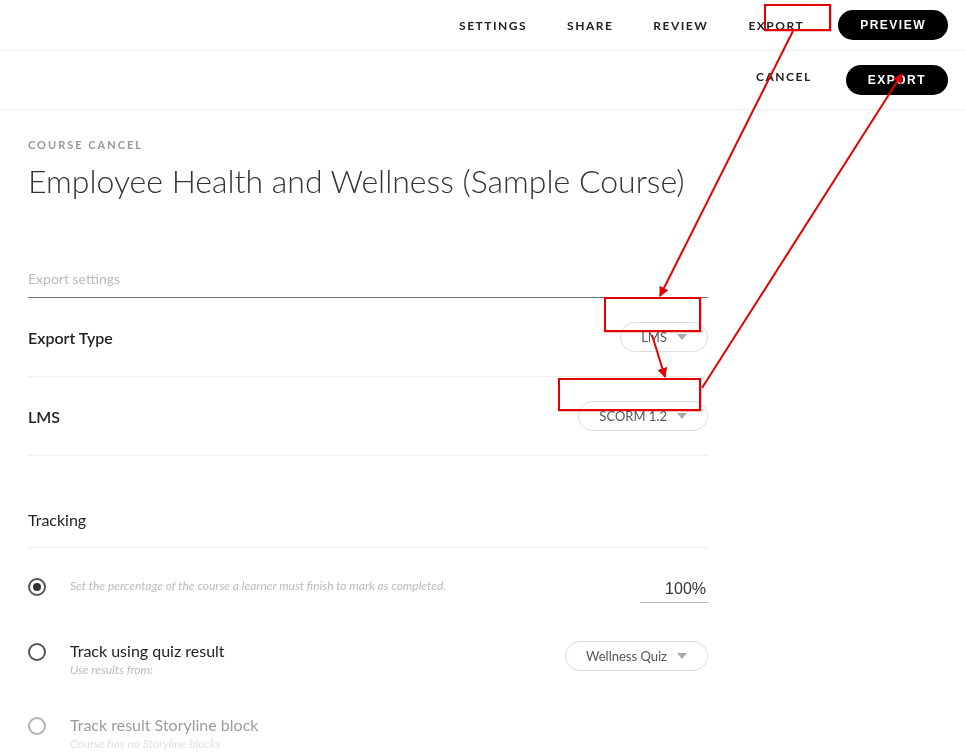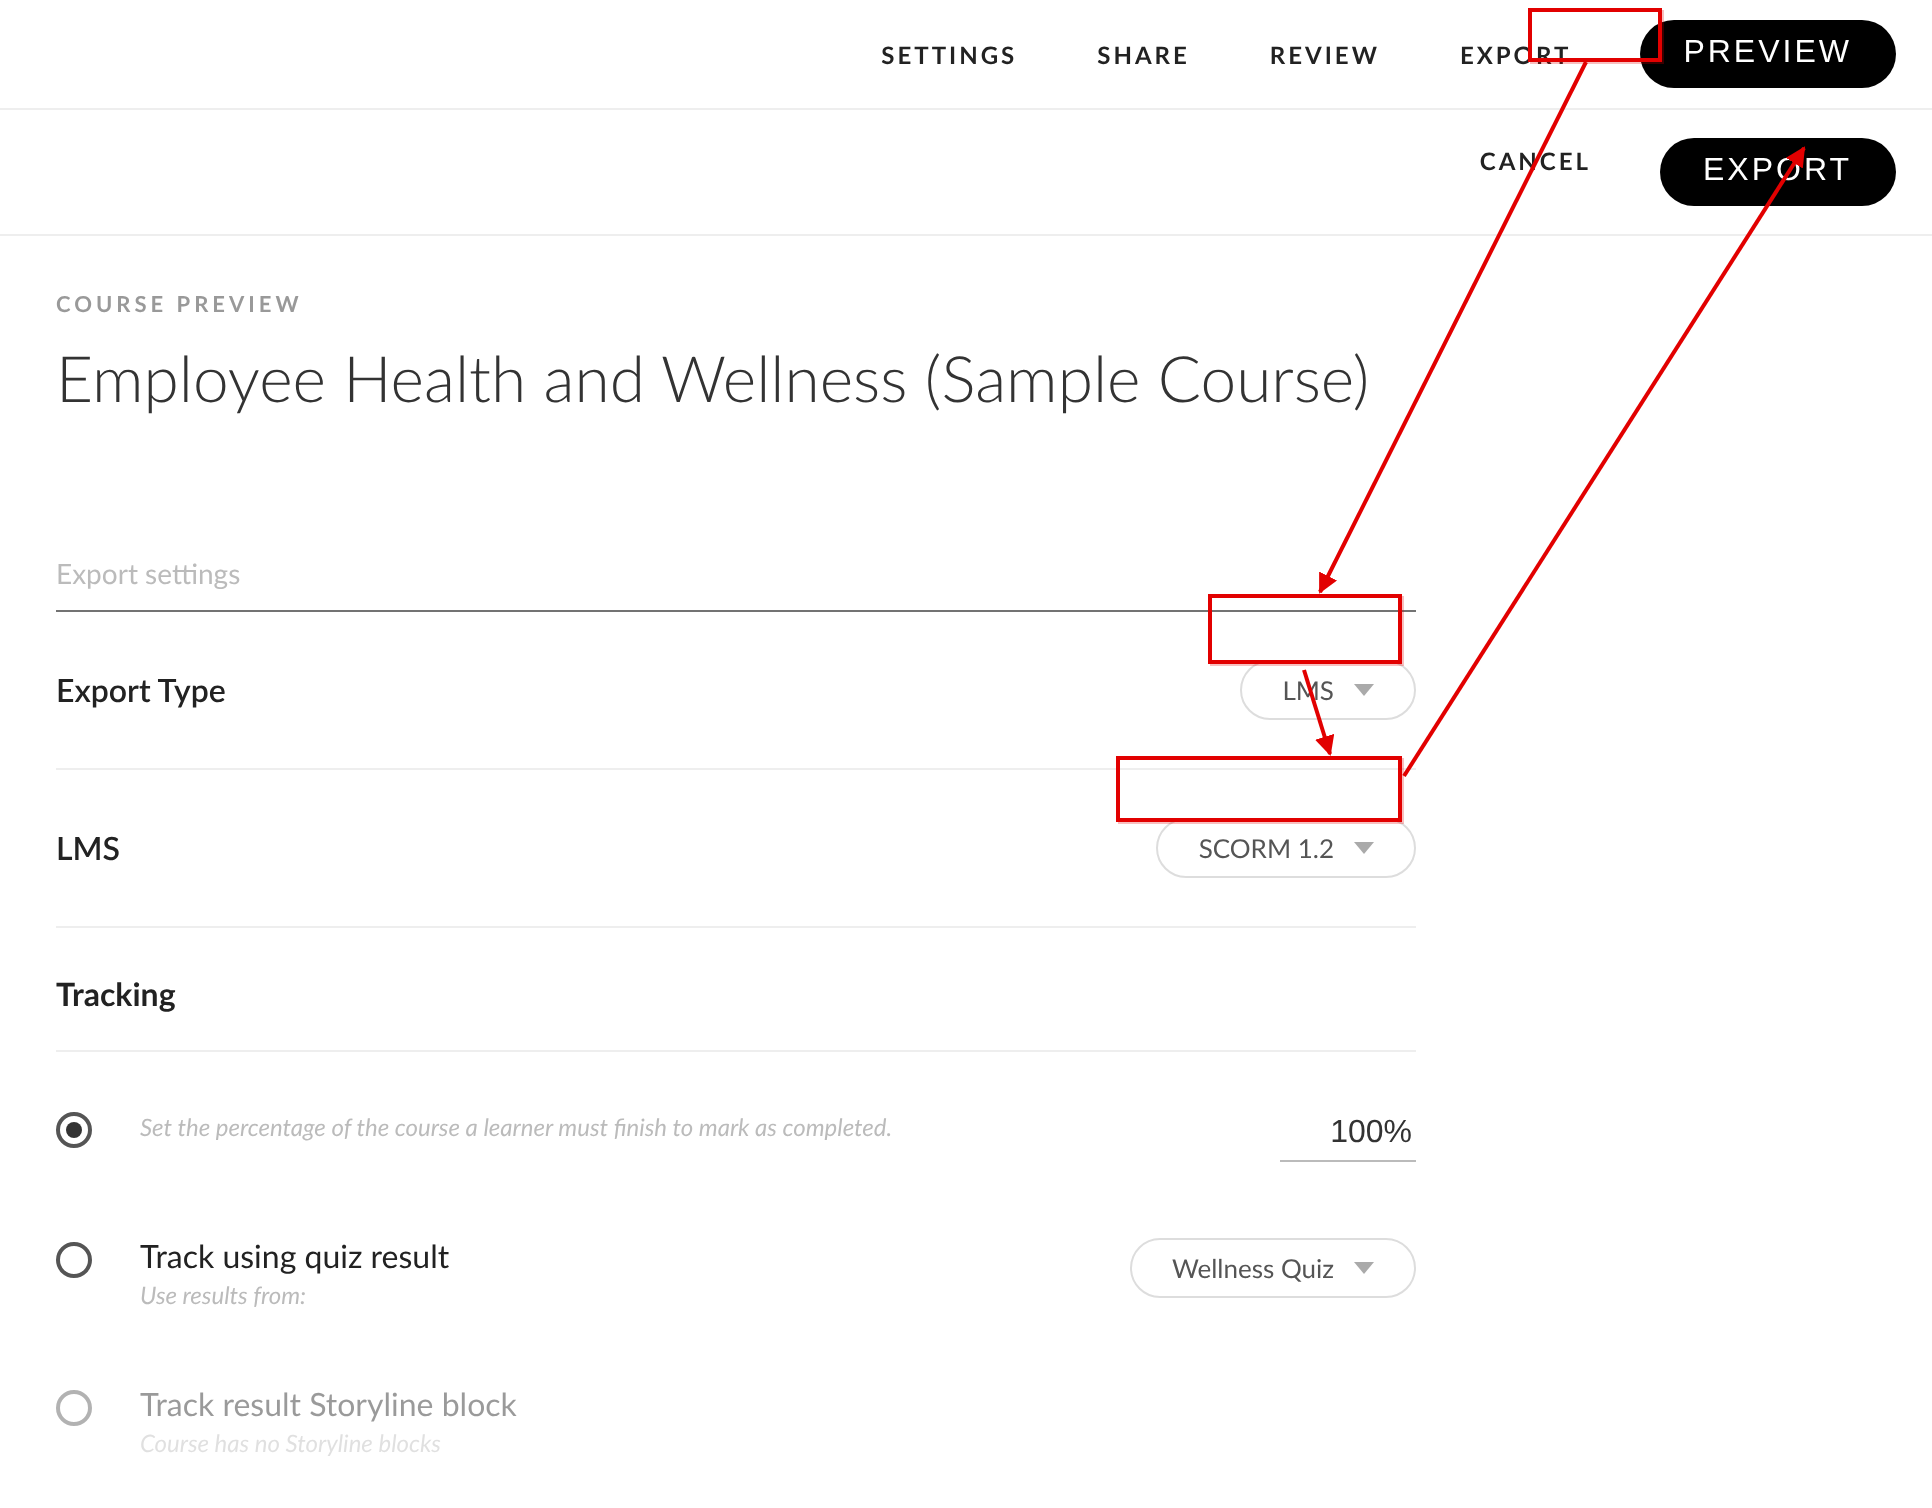--- a/index.html
+++ b/index.html
@@ -1,38 +1,38 @@
 <!DOCTYPE html>
 <html><head>
   <meta charset="utf-8">
   <style>
     * { margin:0; padding:0; box-sizing:border-box; }
     body { font-family: 'Segoe UI', Lato, Arial, sans-serif; background:#fff; color:#333; width:966px; }
 
     .topbar { display:flex; justify-content:flex-end; align-items:center; padding:10px 18px; gap:28px; border-bottom:1px solid #eee; }
     .topbar .tab { font-size:12px; font-weight:700; letter-spacing:1.5px; color:#222; cursor:pointer; padding:4px 6px; }
-    .pill-btn { background:#000; color:#fff; font-size:16px; font-weight:400; letter-spacing:1.5px; border:none; border-radius:20px; padding:8px 22px; cursor:pointer; }
+    .pill-btn { background:#000; color:#fff; font-size:12px; font-weight:700; letter-spacing:1.5px; border:none; border-radius:20px; padding:8px 22px; cursor:pointer; }
 
     .secondbar { display:flex; justify-content:flex-end; align-items:flex-start; gap:28px; padding:14px 18px; border-bottom:1px solid #eee; }
     .secondbar .cancel { font-size:12px; font-weight:700; letter-spacing:1.5px; color:#222; cursor:pointer; padding:4px 6px; }
 
     .content { padding:20px 28px 40px 28px; }
     .kicker { font-size:11px; font-weight:700; letter-spacing:2px; color:#999; margin-top:8px; }
     .title { font-size:32px; font-weight:300; color:#333; margin-top:10px; }
 
     .section-sub { font-size:14px; color:#bbb; margin-top:70px; padding-bottom:10px; border-bottom:1px solid #737373; width:680px; }
 
     .row { width:680px; display:flex; justify-content:space-between; align-items:center; border-bottom:1px solid #eee; padding:24px 0; }
     .row-label { font-size:16px; font-weight:600; color:#222; }
 
     .dropdown { border:1px solid #ddd; border-radius:20px; padding:6px 20px; font-size:13px; color:#555; display:flex; align-items:center; gap:10px; cursor:pointer; background:#fff; }
     .caret { width:0; height:0; border-left:5px solid transparent; border-right:5px solid transparent; border-top:6px solid #aaa; }
 
     .track-head { width:680px; border-bottom:1px solid #eee; padding:24px 0 18px 0; }
-    .track-head .lbl { font-size:16px; font-weight:700; color:#222; }
+    .track-head .lbl { font-size:16px; font-weight:400; color:#222;margin-top:30px; }
     .track-head .desc { font-size:12px; color:#bbb; font-style:italic; margin-top:4px; }
 
     .track-row { width:680px; display:flex; align-items:flex-start; padding:28px 0 10px 0; }
     .track-row.disabled .tlabel, .track-row.disabled .tdesc, .track-row.disabled .radio { opacity:0.45; }
     .radio-wrap { width:42px; padding-top:2px; }
     .radio { width:18px; height:18px; border:2px solid #555; border-radius:50%; display:flex; align-items:center; justify-content:center; cursor:pointer; }
     .radio-inner { width:8px; height:8px; background:#333; border-radius:50%; }
     .track-text { flex:1; }
     .tlabel { font-size:16px; color:#222; }
     .tdesc { font-size:12px; color:#bbb; font-style:italic; margin-top:2px; }
@@ -53,21 +53,21 @@
   <span class="tab" id="tab-export">EXPORT</span>
   <button class="pill-btn">PREVIEW</button>
 </div>
 
 <div class="secondbar">
   <span class="cancel">CANCEL</span>
   <button class="pill-btn" id="export-btn">EXPORT</button>
 </div>
 
 <div class="content">
-  <div class="kicker">COURSE PREVIEW</div>
+  <div class="kicker">COURSE CANCEL</div>
   <h1 class="title">Employee Health and Wellness (Sample Course)</h1>
 
   <div class="section-sub">Export settings</div>
 
   <div class="row">
     <div class="row-label">Export Type</div>
     <div class="dropdown" id="dd-export-type">
       <span>LMS</span>
       <span class="caret"></span>
     </div>

